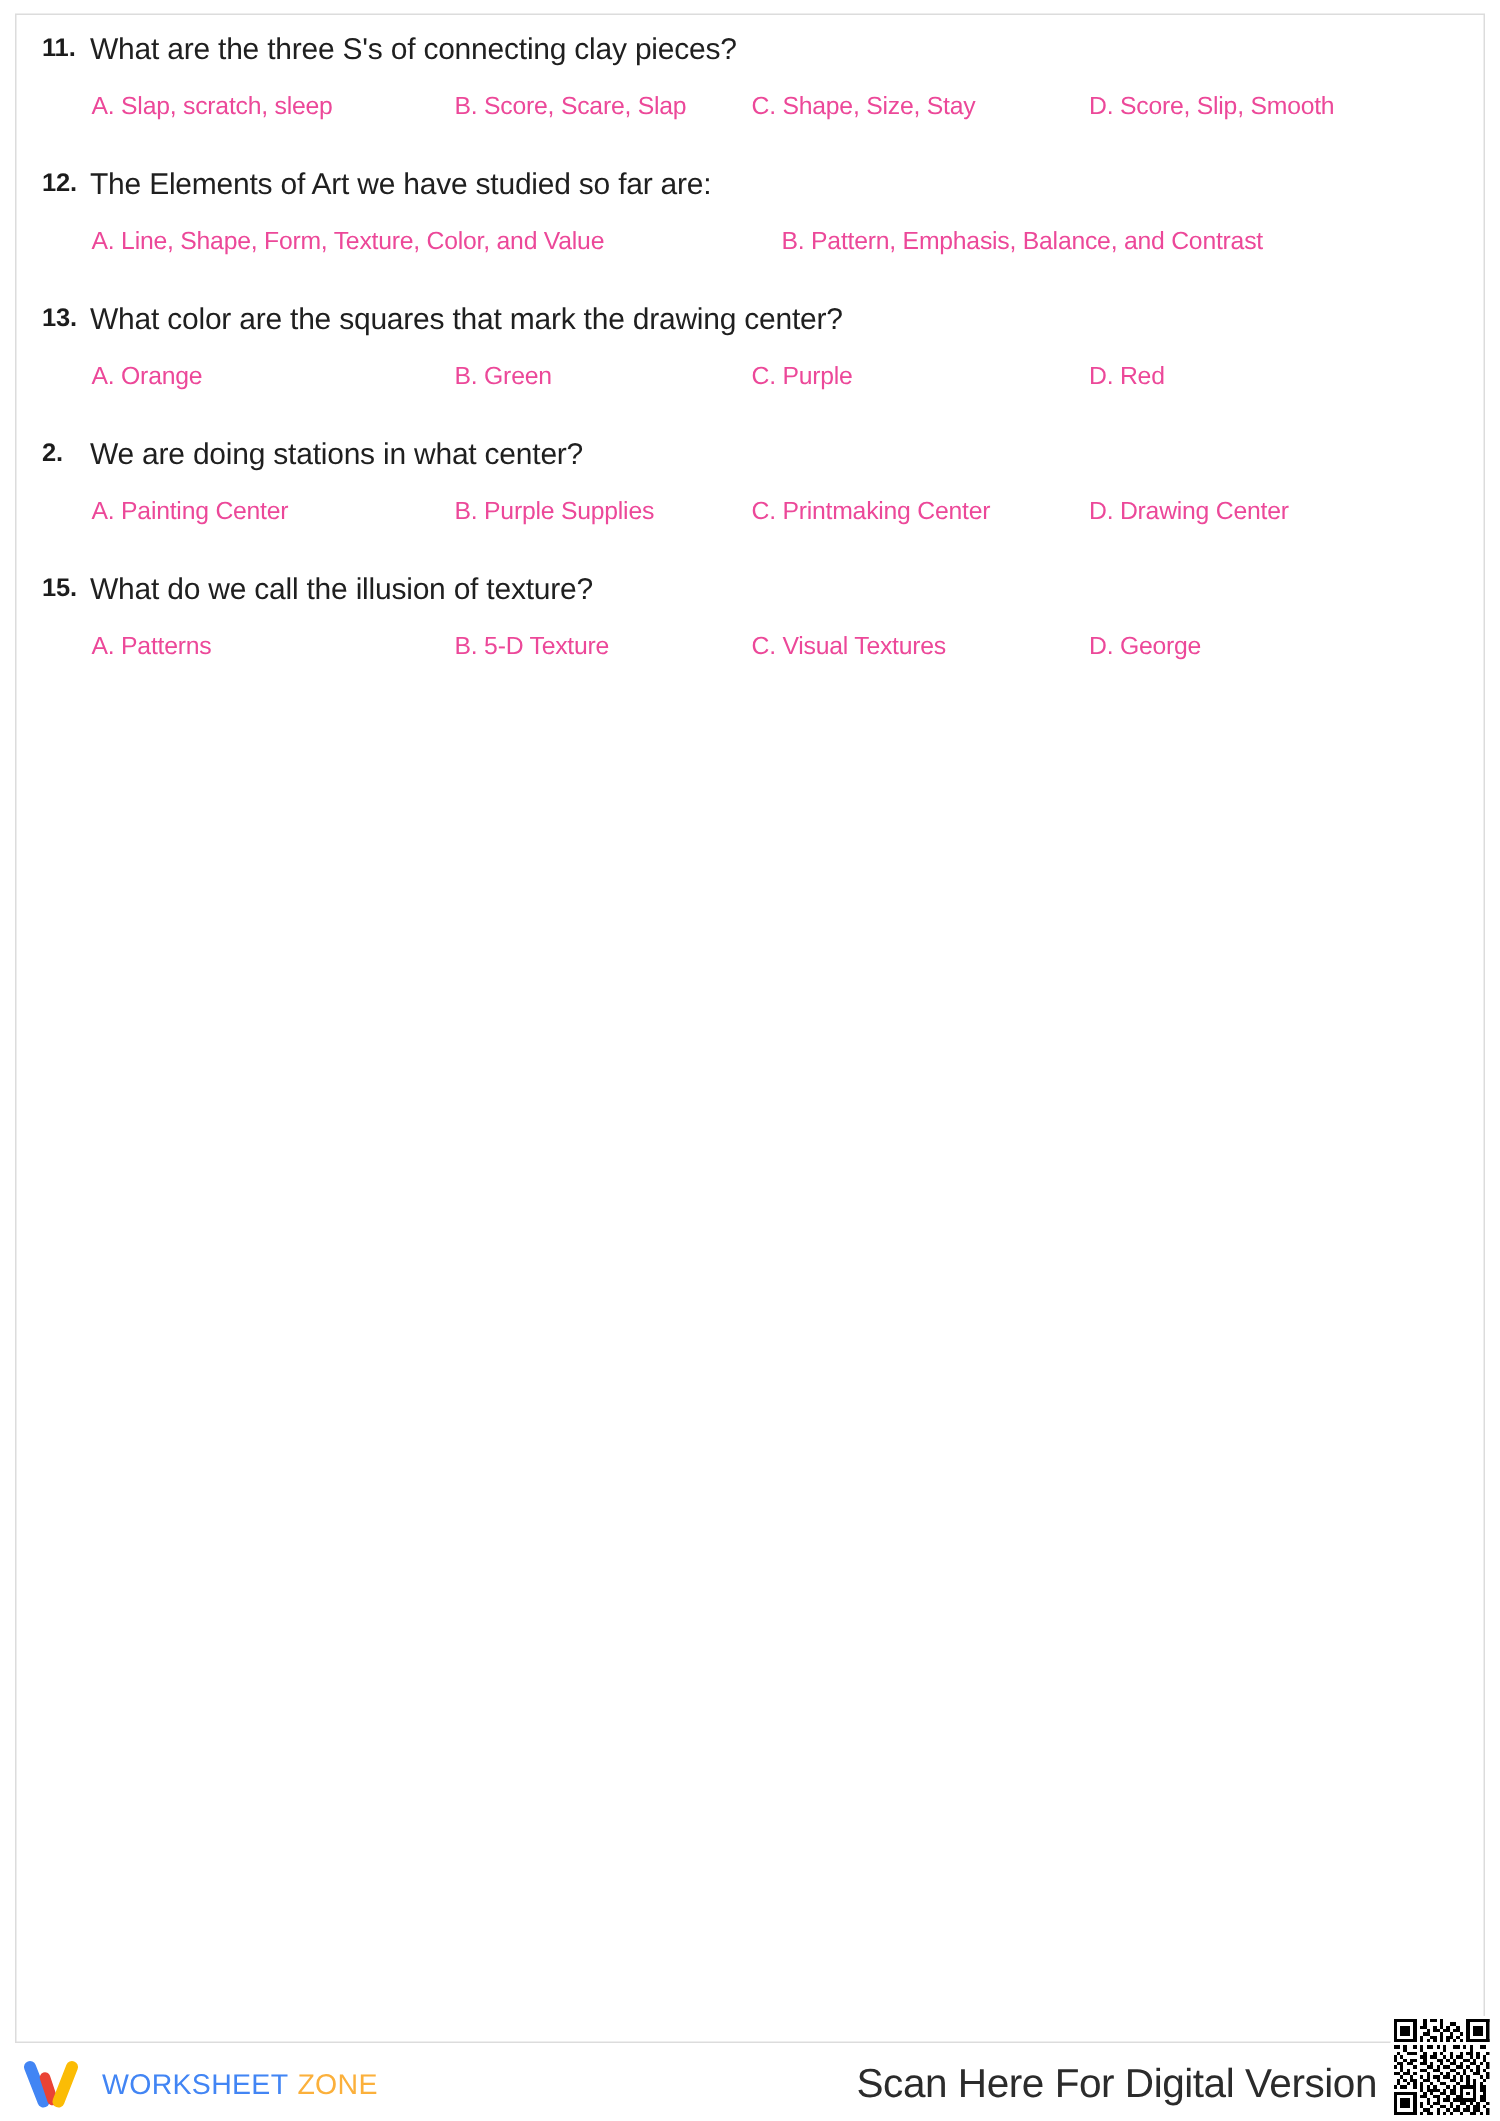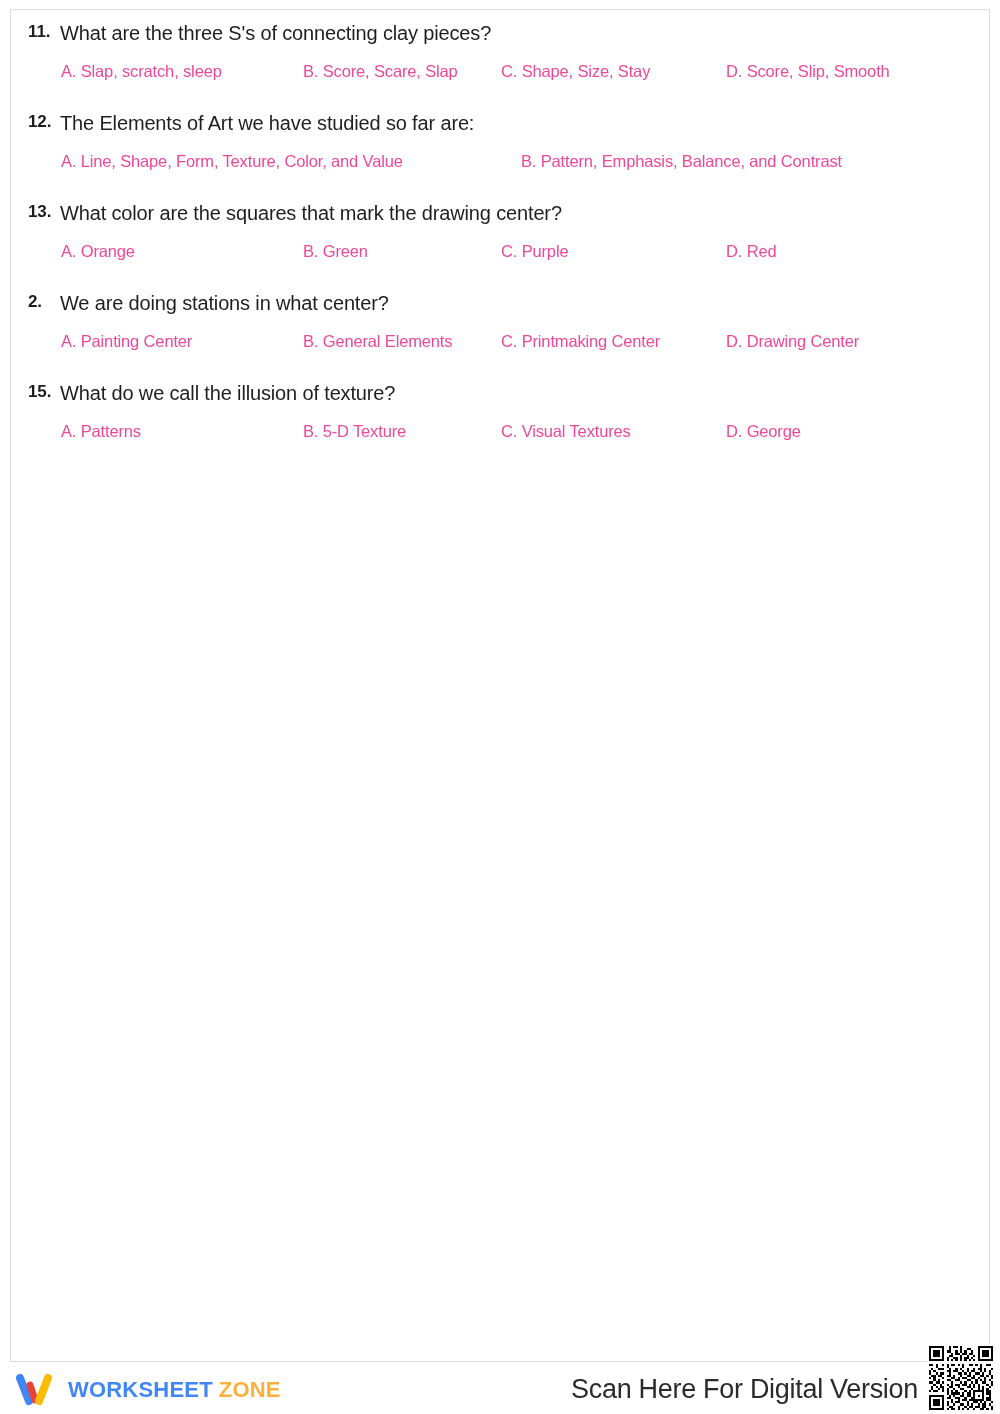--- a/index.html
+++ b/index.html
@@ -109,22 +109,22 @@
     align-items: center;
   }
   .brand-mark {
     width: 46px;
     height: 34px;
     display: block;
     flex: 0 0 auto;
   }
   .brand-text {
     margin-left: 8px;
-    font-size: 22px;
-    font-weight: bold;
+    font-size: 19px;
+    font-weight: normal;
     letter-spacing: 0.2px;
     line-height: 1;
     white-space: nowrap;
   }
   .brand-worksheet { color: #4285f4; }
   .brand-zone { color: #fbb03b; margin-left: 6px; }
 
   .scan-text {
     position: absolute;
     right: 82px;
@@ -192,21 +192,21 @@
         </div>
       </div>
 
       <div class="qblock">
         <div class="qrow">
           <span class="qnum">2.</span>
           <span class="qtext">We are doing stations in what center?</span>
         </div>
         <div class="opts">
           <span class="opt c0">A. Painting Center</span>
-          <span class="opt c1">B. General Elements</span>
+          <span class="opt c1">B. Purple Supplies</span>
           <span class="opt c2">C. Printmaking Center</span>
           <span class="opt c3">D. Drawing Center</span>
         </div>
       </div>
 
       <div class="qblock">
         <div class="qrow">
           <span class="qnum">15.</span>
           <span class="qtext">What do we call the illusion of texture?</span>
         </div>

